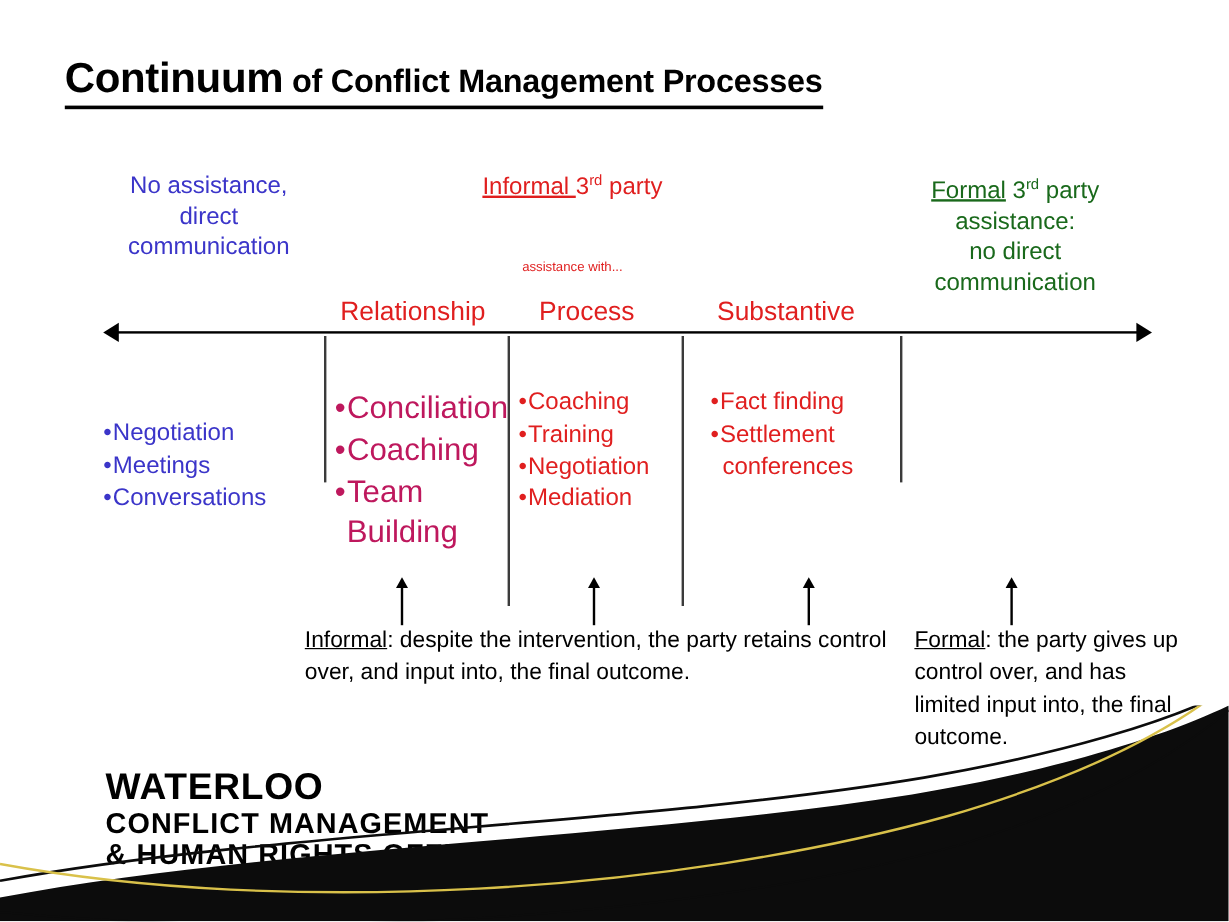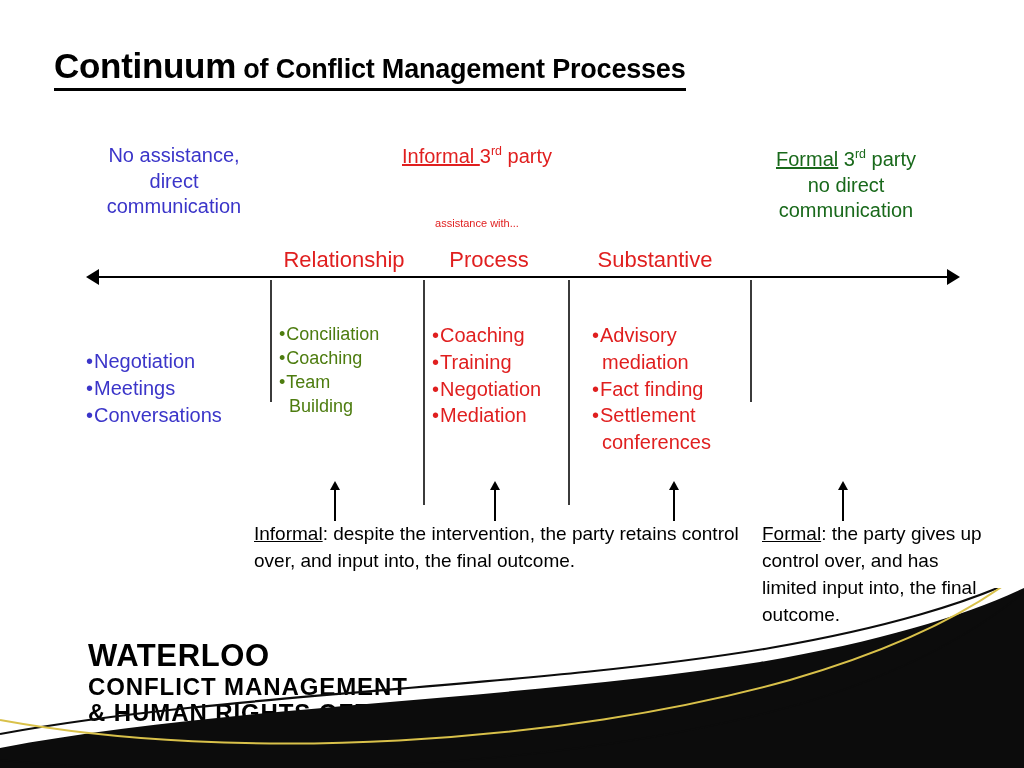--- a/index.html
+++ b/index.html
@@ -125,21 +125,21 @@
   .bullets .item::before {
     content: "\2022";
     margin-right: 1px;
   }
   #list-direct {
     left: 86px; top: 348px; width: 185px;
     color: #3b35c9; font-size: 20px;
   }
   #list-relationship {
     left: 279px; top: 322px; width: 145px;
-    color: #4d7c0f; font-size: 18px;
+    color: #be185d; font-size: 26px;
   }
   #list-process {
     left: 432px; top: 322px; width: 140px;
     color: #e01f1f; font-size: 20px;
   }
   #list-substantive {
     left: 592px; top: 322px; width: 160px;
     color: #e01f1f; font-size: 20px;
   }
   #list-formal {
@@ -237,20 +237,21 @@
     <div>
       <span class="u">Informal </span><span>3</span><sup>rd</sup><span> party</span>
     </div>
     <div class="sub">assistance with...</div>
   </div>
 
   <div class="zone-head" id="zone-right">
     <div>
       <span class="u">Formal</span><span> 3</span><sup>rd</sup><span> party</span>
     </div>
+    <div>assistance:</div>
     <div>no direct</div>
     <div>communication</div>
   </div>
 
   <div class="col-head" id="col-head-relationship">Relationship</div>
   <div class="col-head" id="col-head-process">Process</div>
   <div class="col-head" id="col-head-substantive">Substantive</div>
 
   <div id="axis-line"></div>
   <div class="arrowhead" id="arrow-left"></div>
@@ -275,22 +276,20 @@
   </div>
 
   <div class="bullets" id="list-process">
     <div class="item">Coaching</div>
     <div class="item">Training</div>
     <div class="item">Negotiation</div>
     <div class="item">Mediation</div>
   </div>
 
   <div class="bullets" id="list-substantive">
-    <div class="item">Advisory
-mediation</div>
     <div class="item">Fact finding</div>
     <div class="item">Settlement
 conferences</div>
   </div>
 
 
   <div class="up-arrow" id="up-arrow-1">
     <div class="shaft"></div>
     <div class="head"></div>
   </div>

